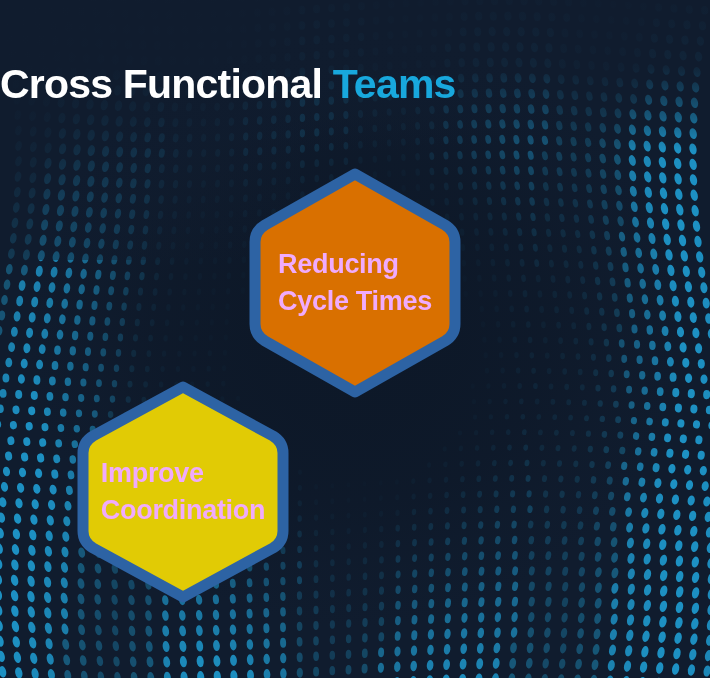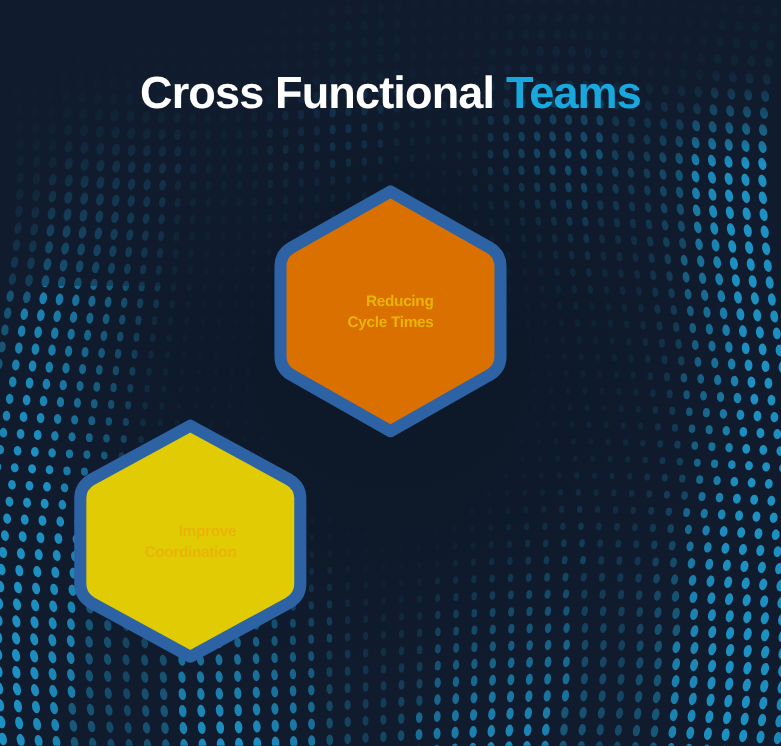--- a/index.html
+++ b/index.html
@@ -63,21 +63,20 @@
       rgba(16,28,46,1) 0%,
       rgba(16,28,46,0.85) 45%,
       rgba(16,28,46,0) 100%);
   }
 
   
   .title {
     position: absolute;
     left: 0; right: 0;
     top: 62px;
-    text-align: center;
     font-size: 41px;
     font-weight: 700;
     letter-spacing: -0.8px;
     line-height: 1.1;
     white-space: nowrap;
     z-index: 5;
   }
   .title .t-main { color: #ffffff; }
   .title .t-accent { color: #18a8dd; }
 
@@ -90,32 +89,32 @@
     justify-content: center;
   }
   .hex svg {
     position: absolute;
     inset: 0;
     display: block;
   }
   .hex-label {
     position: relative;
     z-index: 2;
-    color: #eab308;
-    font-size: 14px;
+    color: #f0abfc;
+    font-size: 27px;
     font-weight: 700;
     line-height: 1.38;
-    text-align: right;
+    text-align: left;
     letter-spacing: -0.3px;
     white-space: pre-line;
     padding: 0 16px;
   }
 
   #hex-top    { left: 243px; top: 168px; width: 224px; height: 230px; }
-  #hex-left   { left: 61px;  top: 381px; width: 224px; height: 222px; }
+  #hex-left   { left: 71px;  top: 381px; width: 224px; height: 222px; }
   #hex-right  { left: 423px; top: 381px; width: 224px; height: 222px; }
 </style>
 </head>
 <body>
 
 <div id="infographic">
 
   <div class="dot-layer">
     <svg class="dot-svg" viewBox="0 0 710 678" xmlns="http://www.w3.org/2000/svg">
       <rect x="0" y="0" width="710" height="678" fill="#101c2e"></rect>

